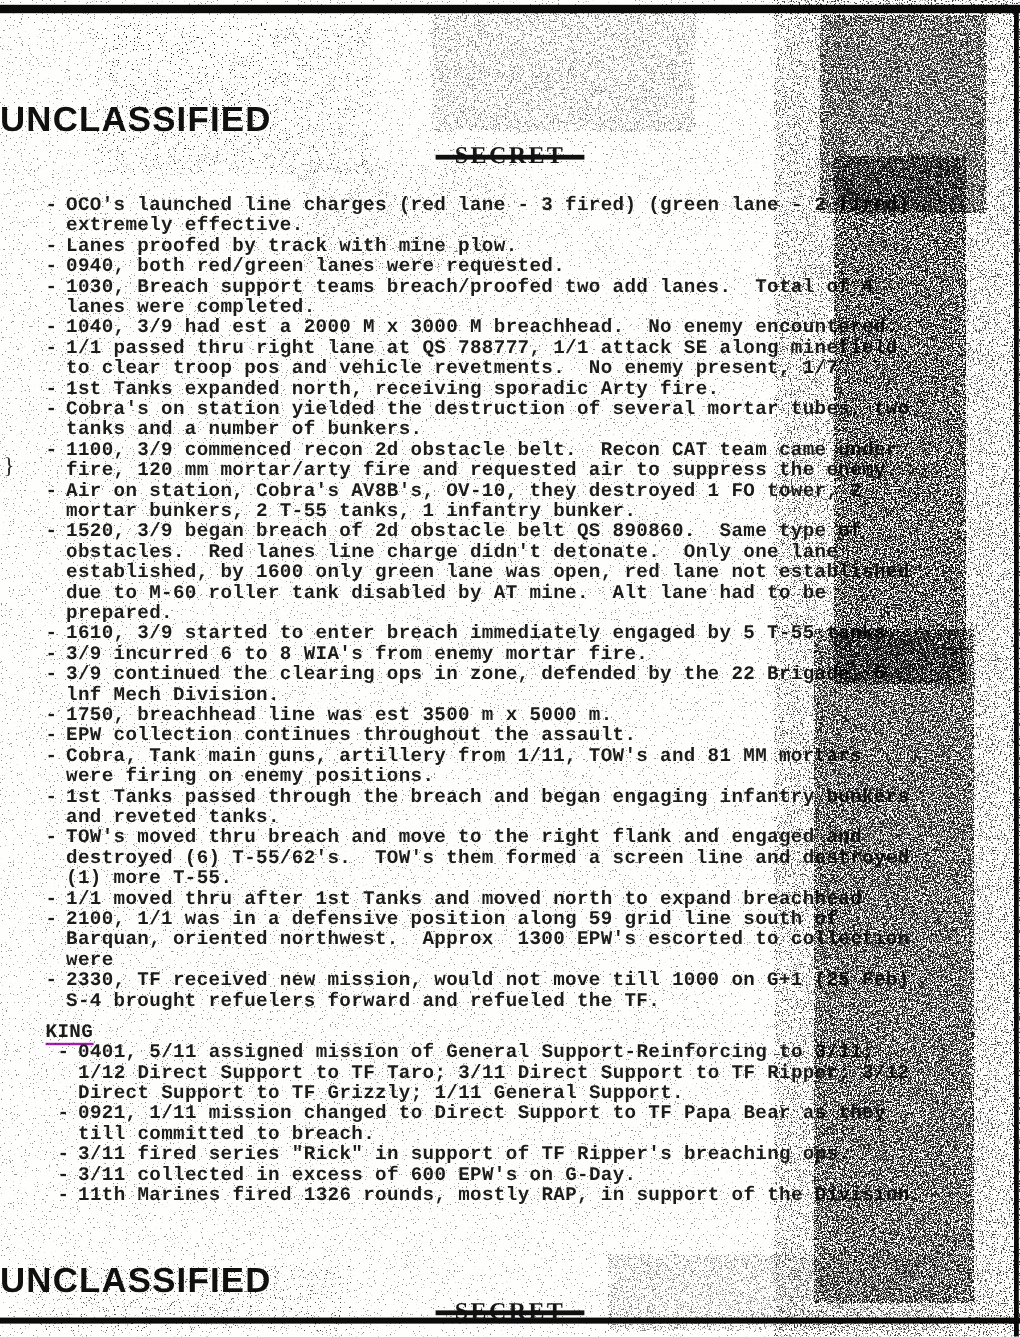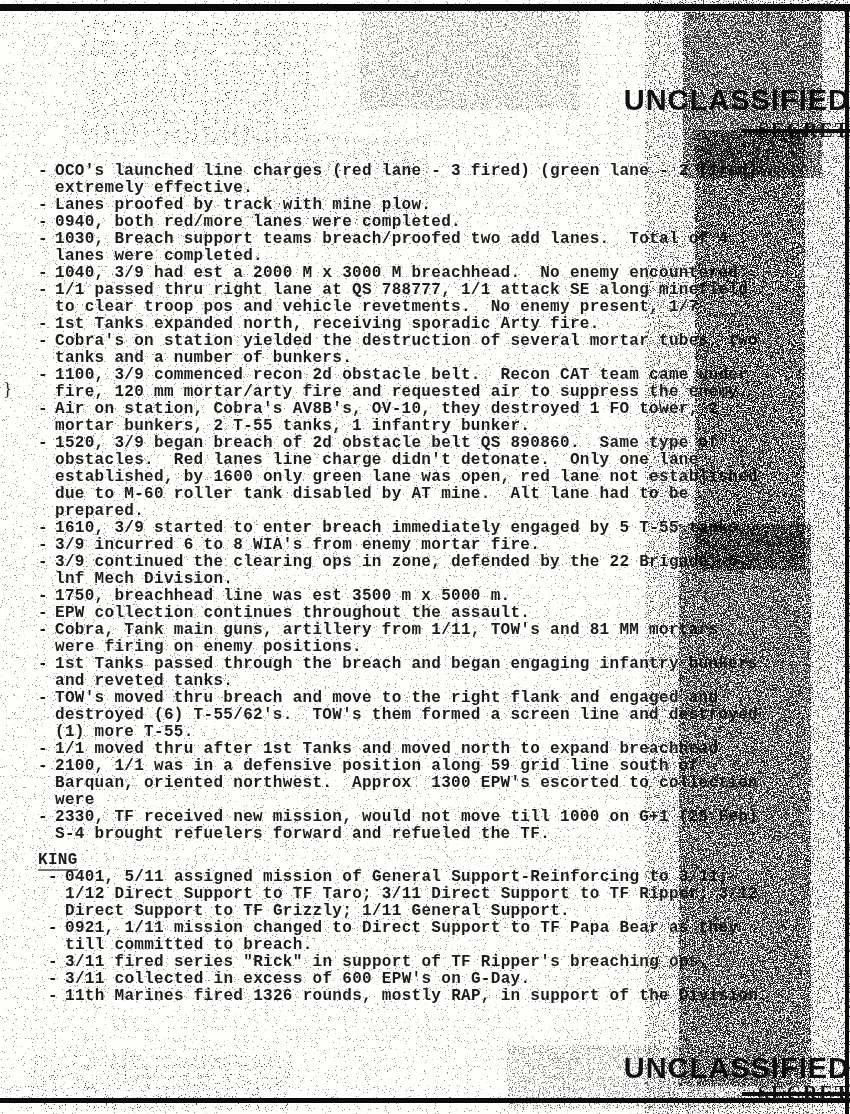--- a/index.html
+++ b/index.html
@@ -18,34 +18,34 @@
   
   .edge { position: absolute; background: #0b0b0b; }
   .edge-top { top: 4px; left: 0; width: 100%; height: 7px; }
   .edge-right { top: 6px; right: 1px; width: 4px; height: 1108px; }
   .edge-bottom { top: 1098px; left: 0; width: 100%; height: 5px; }
 
   
   .banner {
     position: absolute;
     width: 100%;
-    text-align: right;
+    text-align: left;
     font-family: "Liberation Sans", sans-serif;
     font-weight: bold;
     font-size: 29px;
     letter-spacing: 1px;
     color: #101010;
   }
   .banner-top { top: 84px; }
   .banner-bottom { top: 1052px; }
 
   .struck-wrap {
     position: absolute;
     width: 100%;
-    text-align: right;
+    text-align: center;
   }
   .struck-top { top: 119px; }
   .struck-bottom { top: 1082px; }
   .struck {
     position: relative;
     display: inline-block;
     font-family: "Liberation Serif", serif;
     font-weight: bold;
     font-size: 20px;
     letter-spacing: 2px;
@@ -90,21 +90,21 @@
   .row .mk { position: absolute; left: -17px; top: 0; }
   .row.ind { padding-left: 10px; }
   .row.ind .mk { left: -7px; }
   .heading {
     position: relative;
     height: 17px;
     line-height: 17px;
     margin-left: -17px;
     margin-top: 9px;
   }
-  .heading span { border-bottom: 2px solid #737373; }
+  .heading span { border-bottom: 2px solid #a21caf; }
 
   .noise {
     position: absolute;
     left: 0; top: 0;
     width: 850px; height: 1114px;
     pointer-events: none;
     mix-blend-mode: multiply;
   }
 </style>
 </head>
@@ -120,21 +120,21 @@
   <div class="struck-wrap struck-top">
     <span class="struck">SECRET</span>
   </div>
 
   <div class="margin-mark">}</div>
 
   <div id="report-body" class="body">
       <div class="row"><span class="mk">-</span><span>OCO's launched line charges (red lane - 3 fired) (green lane - 2 fired)</span></div>
       <div class="row"><span>extremely effective.</span></div>
       <div class="row"><span class="mk">-</span><span>Lanes proofed by track with mine plow.</span></div>
-      <div class="row"><span class="mk">-</span><span>0940, both red/more lanes were completed.</span></div>
+      <div class="row"><span class="mk">-</span><span>0940, both red/green lanes were requested.</span></div>
       <div class="row"><span class="mk">-</span><span>1030, Breach support teams breach/proofed two add lanes.  Total of 4</span></div>
       <div class="row"><span>lanes were completed.</span></div>
       <div class="row"><span class="mk">-</span><span>1040, 3/9 had est a 2000 M x 3000 M breachhead.  No enemy encountered.</span></div>
       <div class="row"><span class="mk">-</span><span>1/1 passed thru right lane at QS 788777, 1/1 attack SE along minefield</span></div>
       <div class="row"><span>to clear troop pos and vehicle revetments.  No enemy present, 1/7</span></div>
       <div class="row"><span class="mk">-</span><span>1st Tanks expanded north, receiving sporadic Arty fire.</span></div>
       <div class="row"><span class="mk">-</span><span>Cobra's on station yielded the destruction of several mortar tubes, two</span></div>
       <div class="row"><span>tanks and a number of bunkers.</span></div>
       <div class="row"><span class="mk">-</span><span>1100, 3/9 commenced recon 2d obstacle belt.  Recon CAT team came under</span></div>
       <div class="row"><span>fire, 120 mm mortar/arty fire and requested air to suppress the enemy.</span></div>

